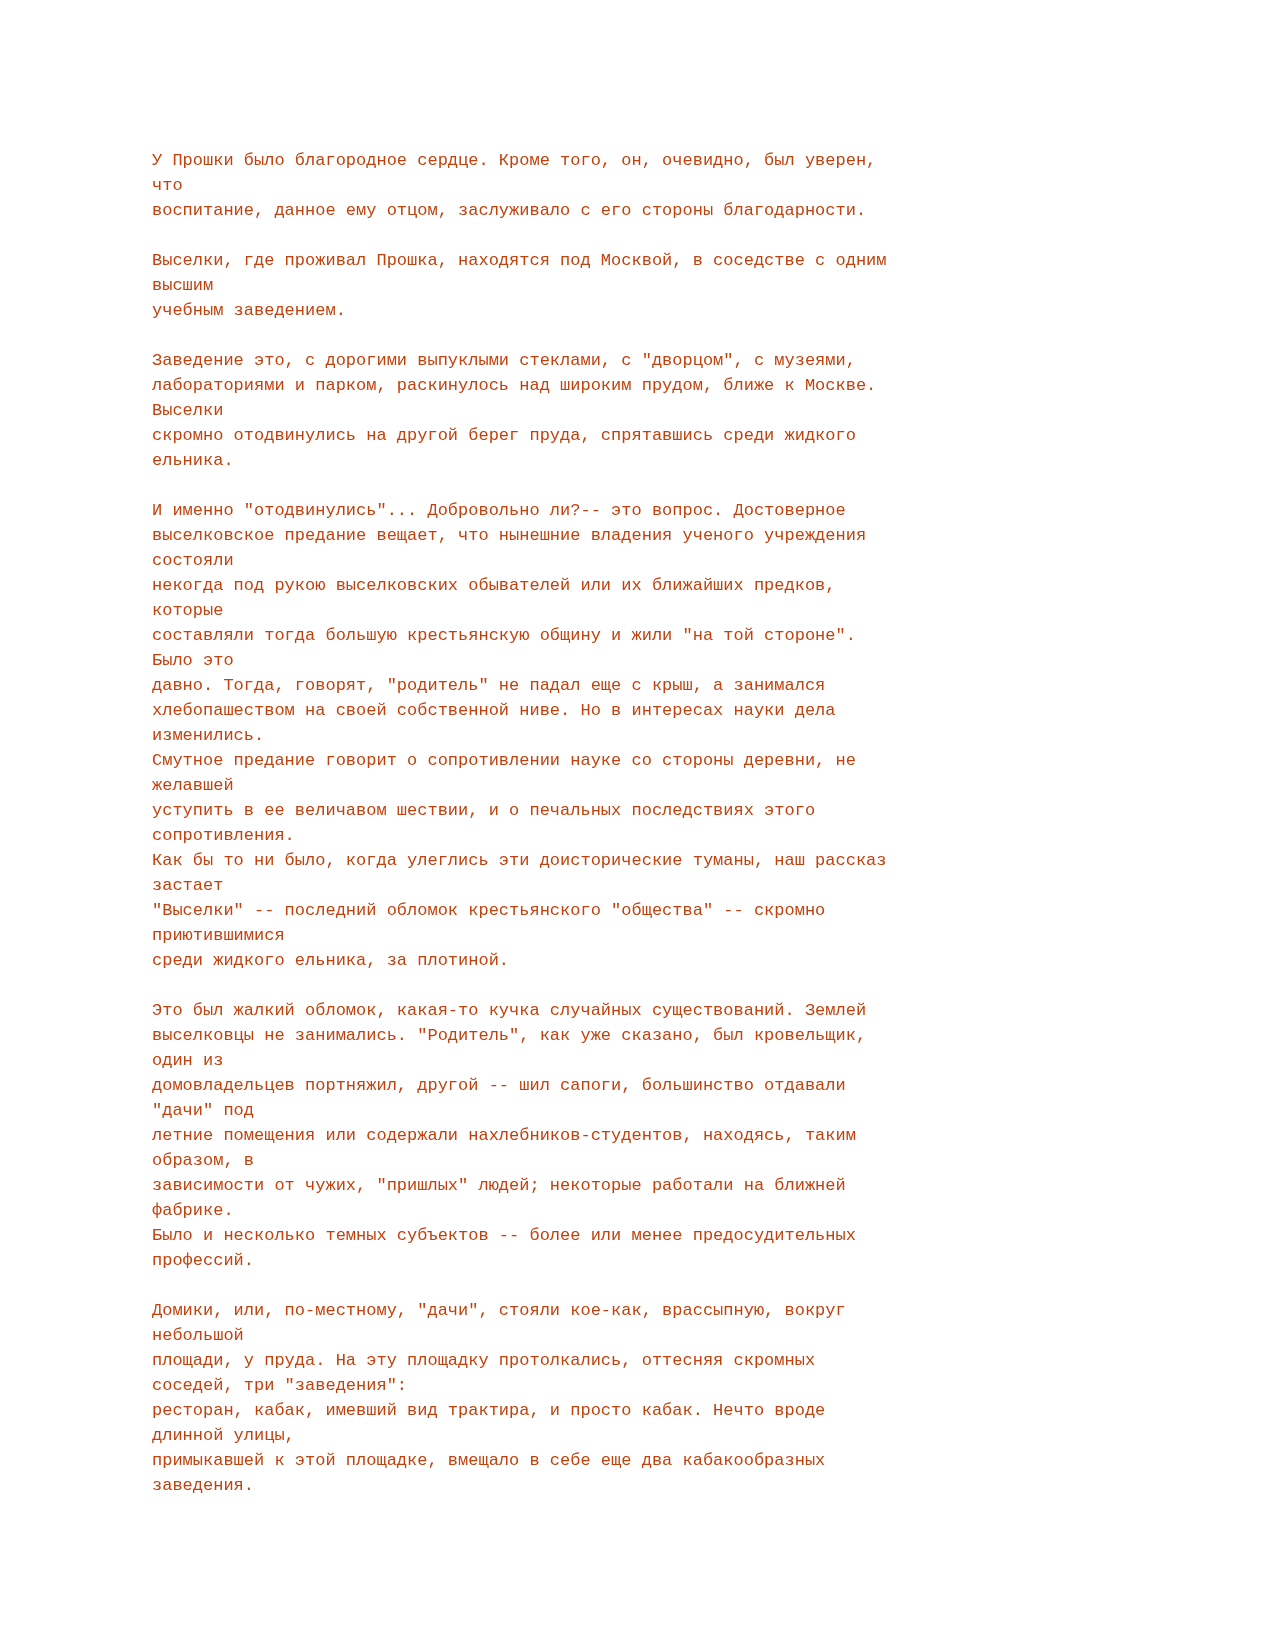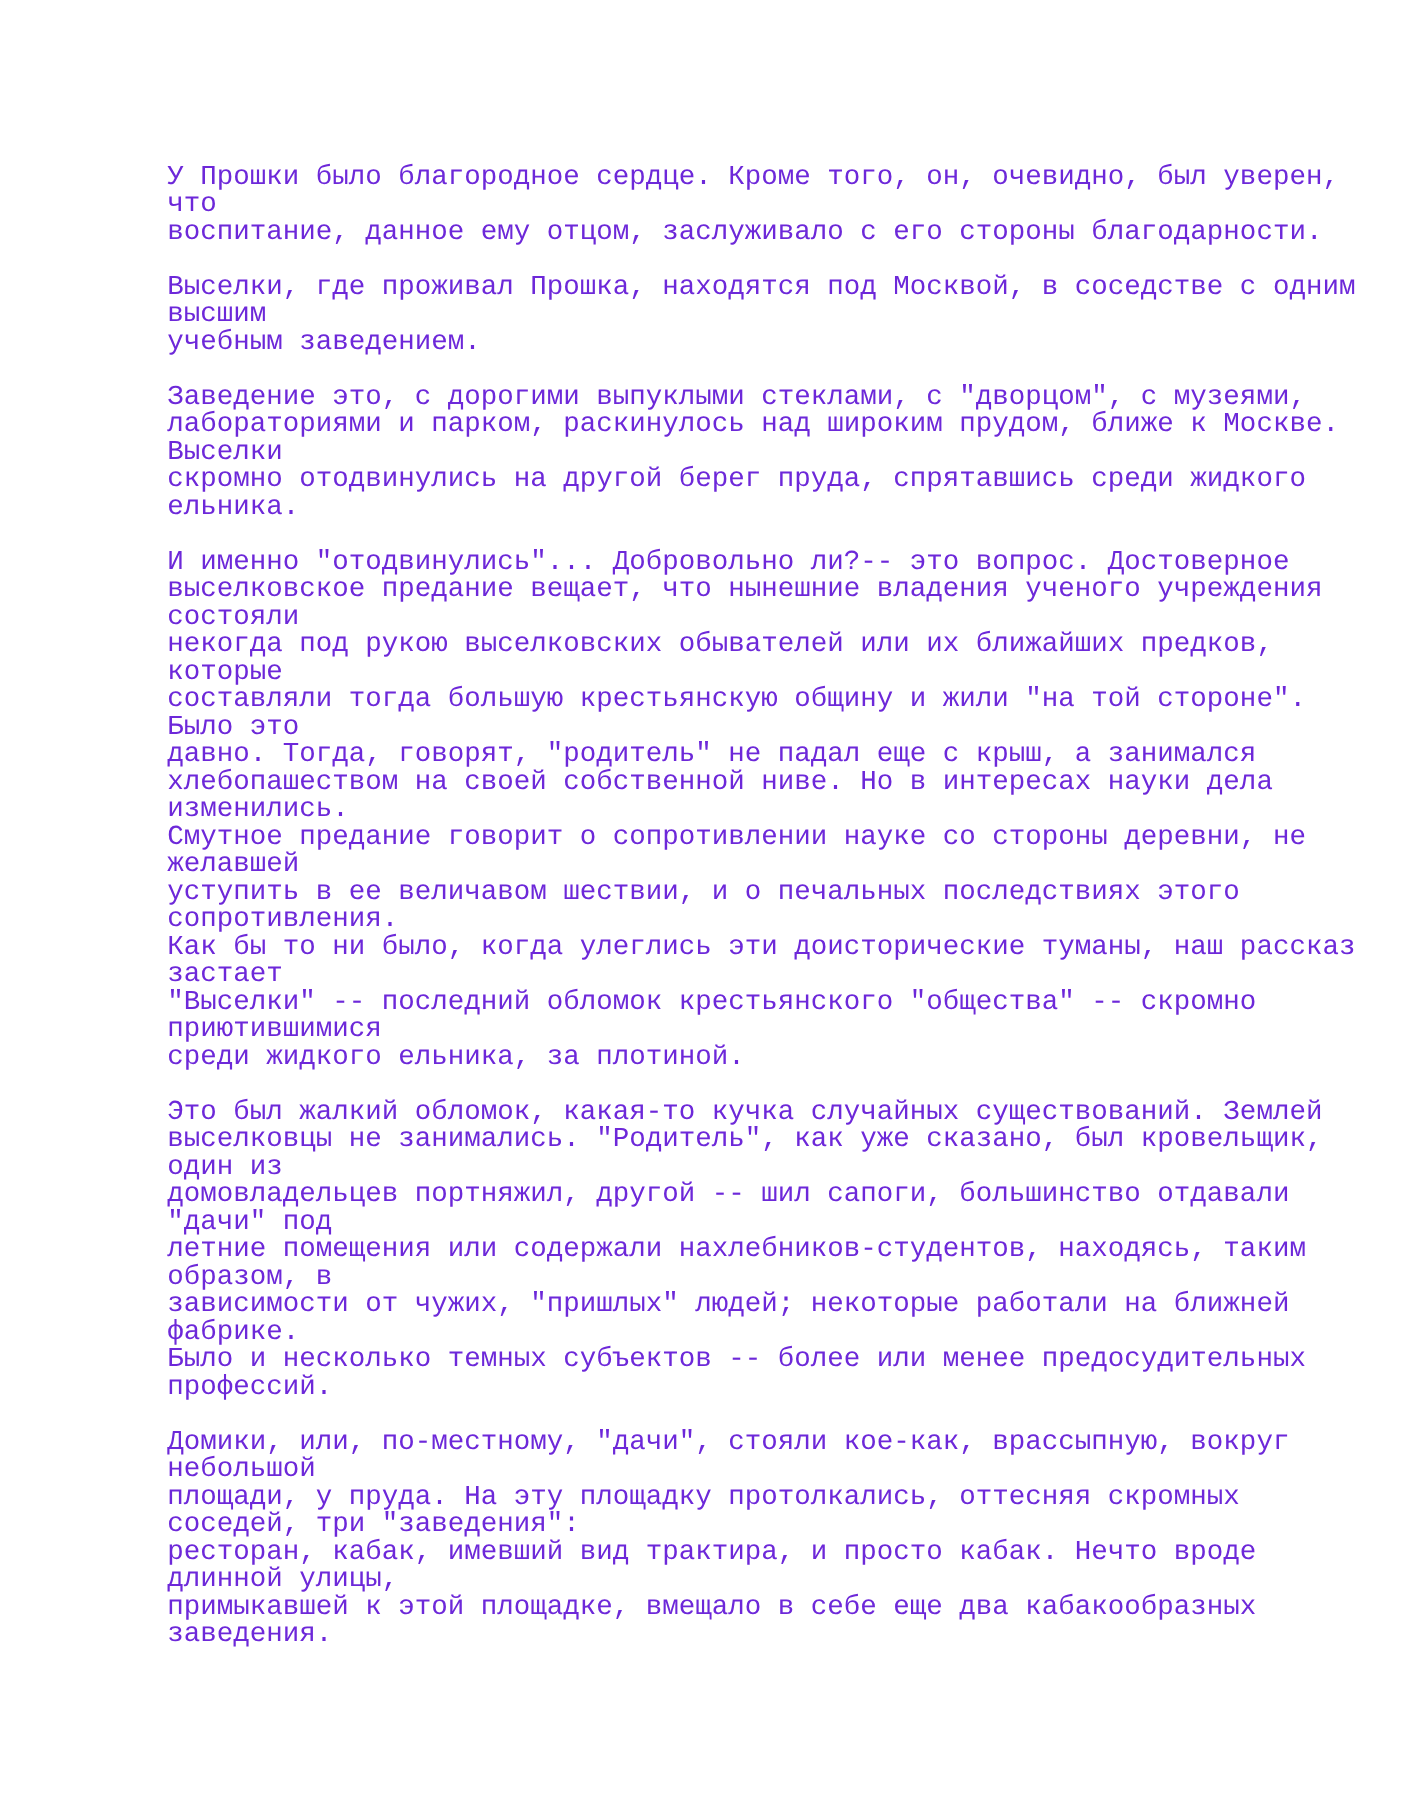--- a/index.html
+++ b/index.html
@@ -18,24 +18,24 @@
     position: absolute;
     inset: 0;
     background: #ffffff;
   }
   .textblock {
     position: absolute;
     left: 152px;
     top: 148px;
     margin: 0;
     font-family: "Liberation Mono", "DejaVu Sans Mono", monospace;
-    font-size: 25px;
+    font-size: 17px;
     line-height: 25px;
     letter-spacing: 0;
-    color: #6d28d9;
+    color: #c2410c;
     white-space: pre;
     -webkit-font-smoothing: antialiased;
   }
 </style>
 </head>
 <body>
 
 <div class="page">
   <pre class="textblock">У Прошки было благородное сердце. Кроме того, он, очевидно, был уверен,
 что

